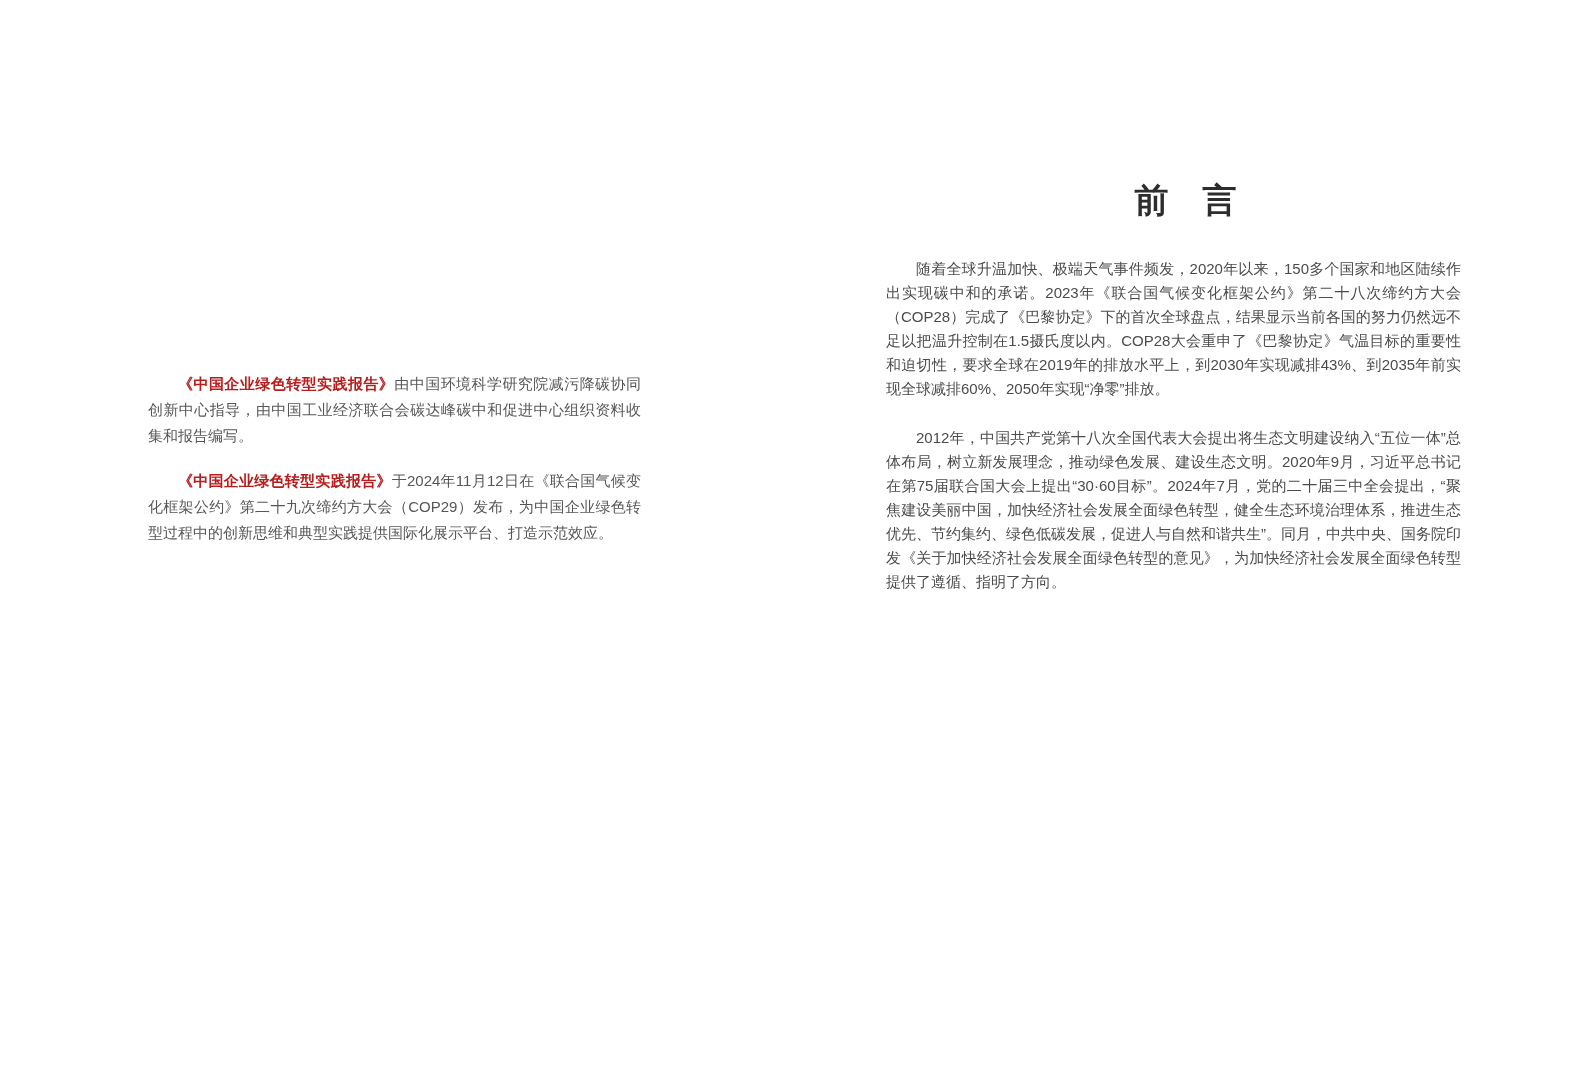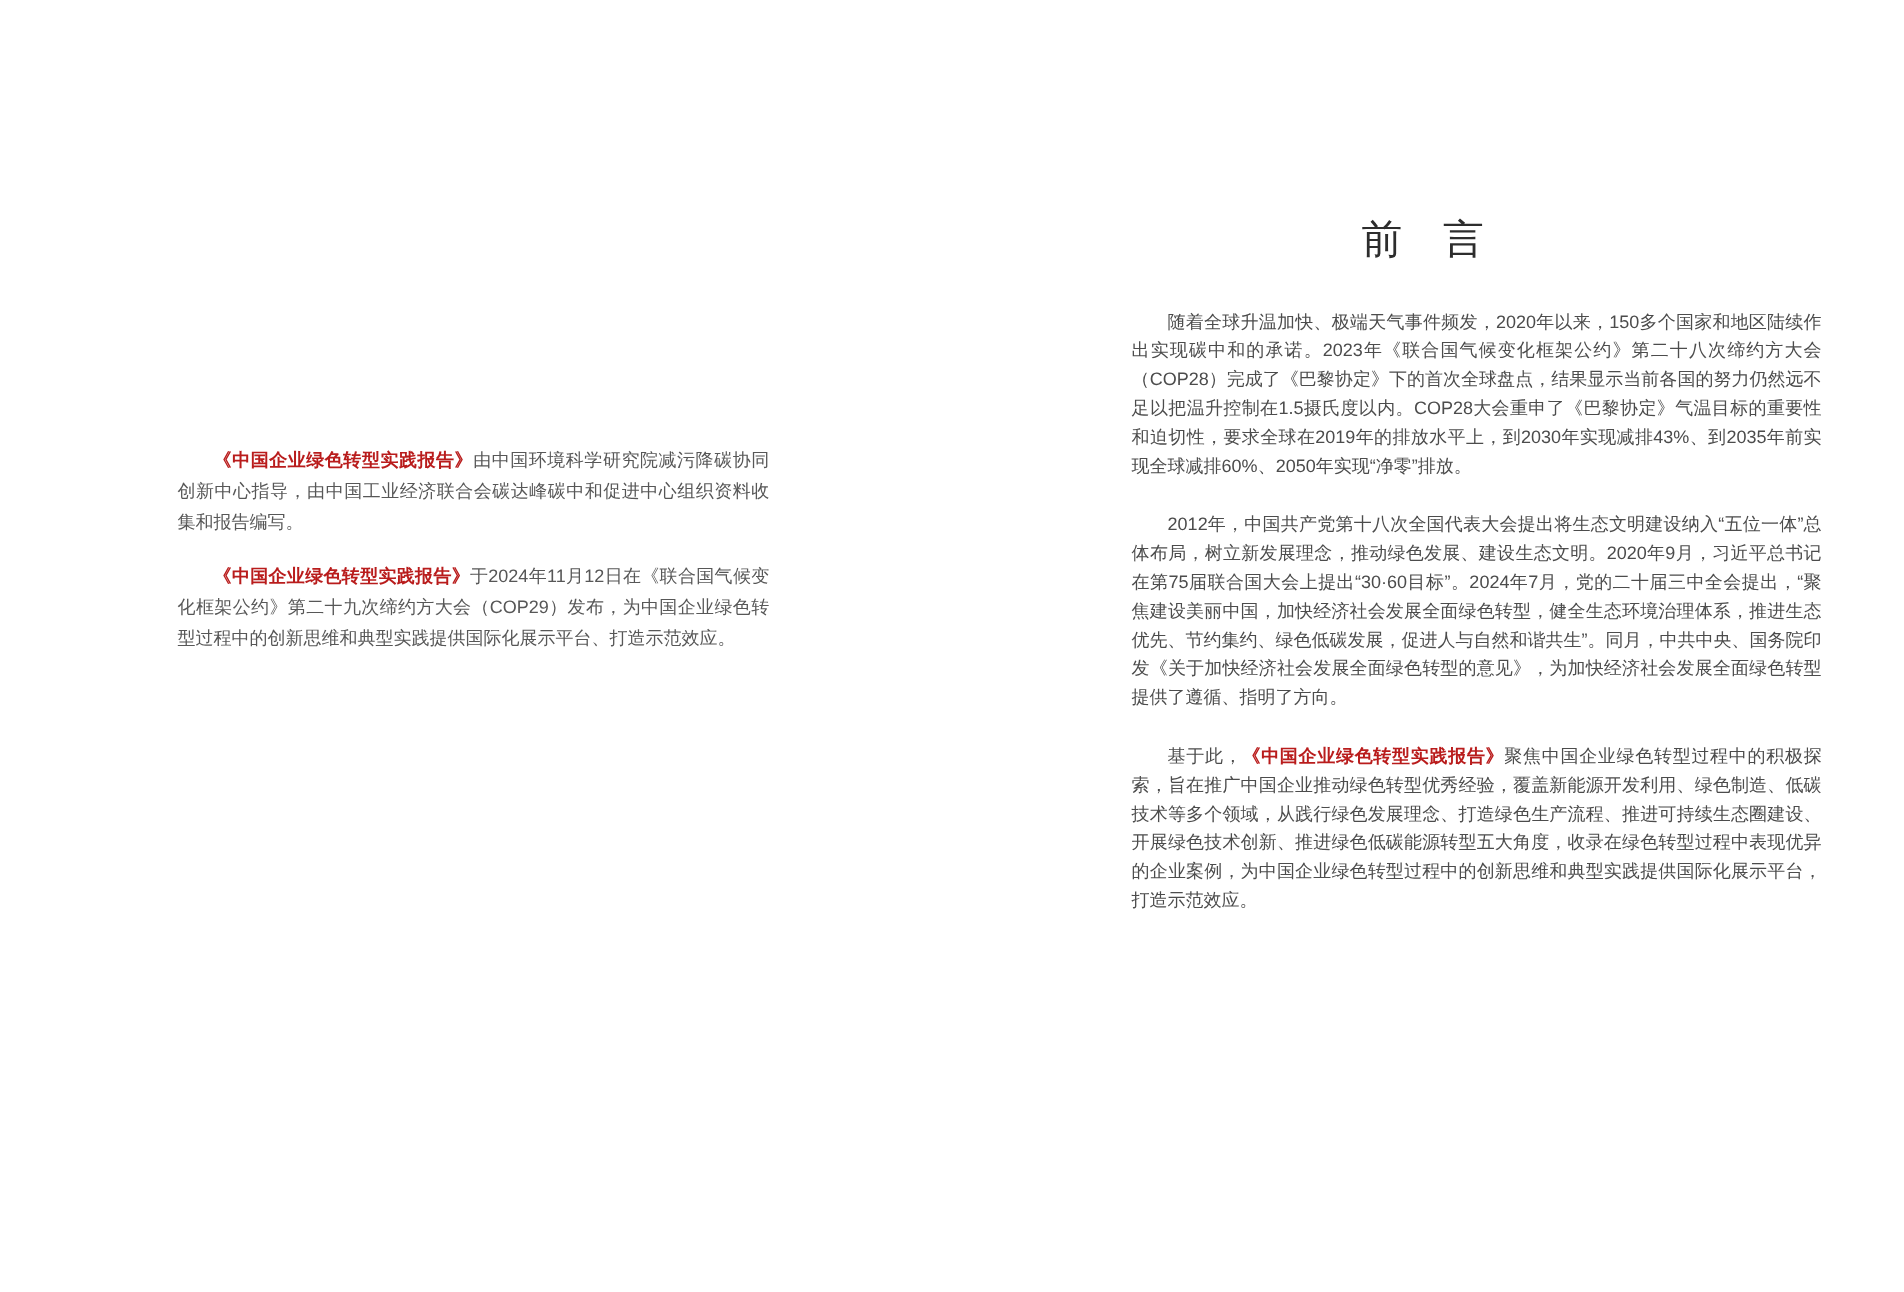--- a/index.html
+++ b/index.html
@@ -37,26 +37,26 @@
   
   .preface-title {
     position: absolute;
     left: 898px;
     top: 182px;
     width: 575px;
     margin: 0;
     text-align: center;
     font-size: 34px;
     line-height: 36px;
-    font-weight: 400;
+    font-weight: 700;
     color: #2d2d2d;
   }
   .right-body {
     position: absolute;
-    left: 943px;
+    left: 886px;
     top: 257px;
     width: 575px;
   }
   .right-body p {
     margin: 0 0 25px 0;
     font-size: 15px;
     line-height: 24px;
     color: #4c4c4c;
     text-align: justify;
     text-indent: 2em;
@@ -76,17 +76,16 @@
       <p><span class="seg-bold">《中国企业绿色转型实践报告》</span><span>由中国环境科学研究院减污降碳协同创新中心指导，由中国工业经济联合会碳达峰碳中和促进中心组织资料收集和报告编写。</span></p>
       <p><span class="seg-bold">《中国企业绿色转型实践报告》</span><span>于2024年11月12日在《联合国气候变化框架公约》第二十九次缔约方大会（COP29）发布，为中国企业绿色转型过程中的创新思维和典型实践提供国际化展示平台、打造示范效应。</span></p>
     </div>
   </section>
 
   <section class="right-page">
     <h1 class="preface-title">前　言</h1>
     <div class="right-body">
       <p><span>随着全球升温加快、极端天气事件频发，2020年以来，150多个国家和地区陆续作出实现碳中和的承诺。2023年《联合国气候变化框架公约》第二十八次缔约方大会（COP28）完成了《巴黎协定》下的首次全球盘点，结果显示当前各国的努力仍然远不足以把温升控制在1.5摄氏度以内。COP28大会重申了《巴黎协定》气温目标的重要性和迫切性，要求全球在2019年的排放水平上，到2030年实现减排43%、到2035年前实现全球减排60%、2050年实现“净零”排放。</span></p>
       <p><span>2012年，中国共产党第十八次全国代表大会提出将生态文明建设纳入“五位一体”总体布局，树立新发展理念，推动绿色发展、建设生态文明。2020年9月，习近平总书记在第75届联合国大会上提出“30·60目标”。2024年7月，党的二十届三中全会提出，“聚焦建设美丽中国，加快经济社会发展全面绿色转型，健全生态环境治理体系，推进生态优先、节约集约、绿色低碳发展，促进人与自然和谐共生”。同月，中共中央、国务院印发《关于加快经济社会发展全面绿色转型的意见》，为加快经济社会发展全面绿色转型提供了遵循、指明了方向。</span></p>
-      <p><span>基于此，</span><span class="seg-bold">《中国企业绿色转型实践报告》</span><span>聚焦中国企业绿色转型过程中的积极探索，旨在推广中国企业推动绿色转型优秀经验，覆盖新能源开发利用、绿色制造、低碳技术等多个领域，从践行绿色发展理念、打造绿色生产流程、推进可持续生态圈建设、开展绿色技术创新、推进绿色低碳能源转型五大角度，收录在绿色转型过程中表现优异的企业案例，为中国企业绿色转型过程中的创新思维和典型实践提供国际化展示平台，打造示范效应。</span></p>
     </div>
   </section>
 
 </div>
 
 </body></html>

